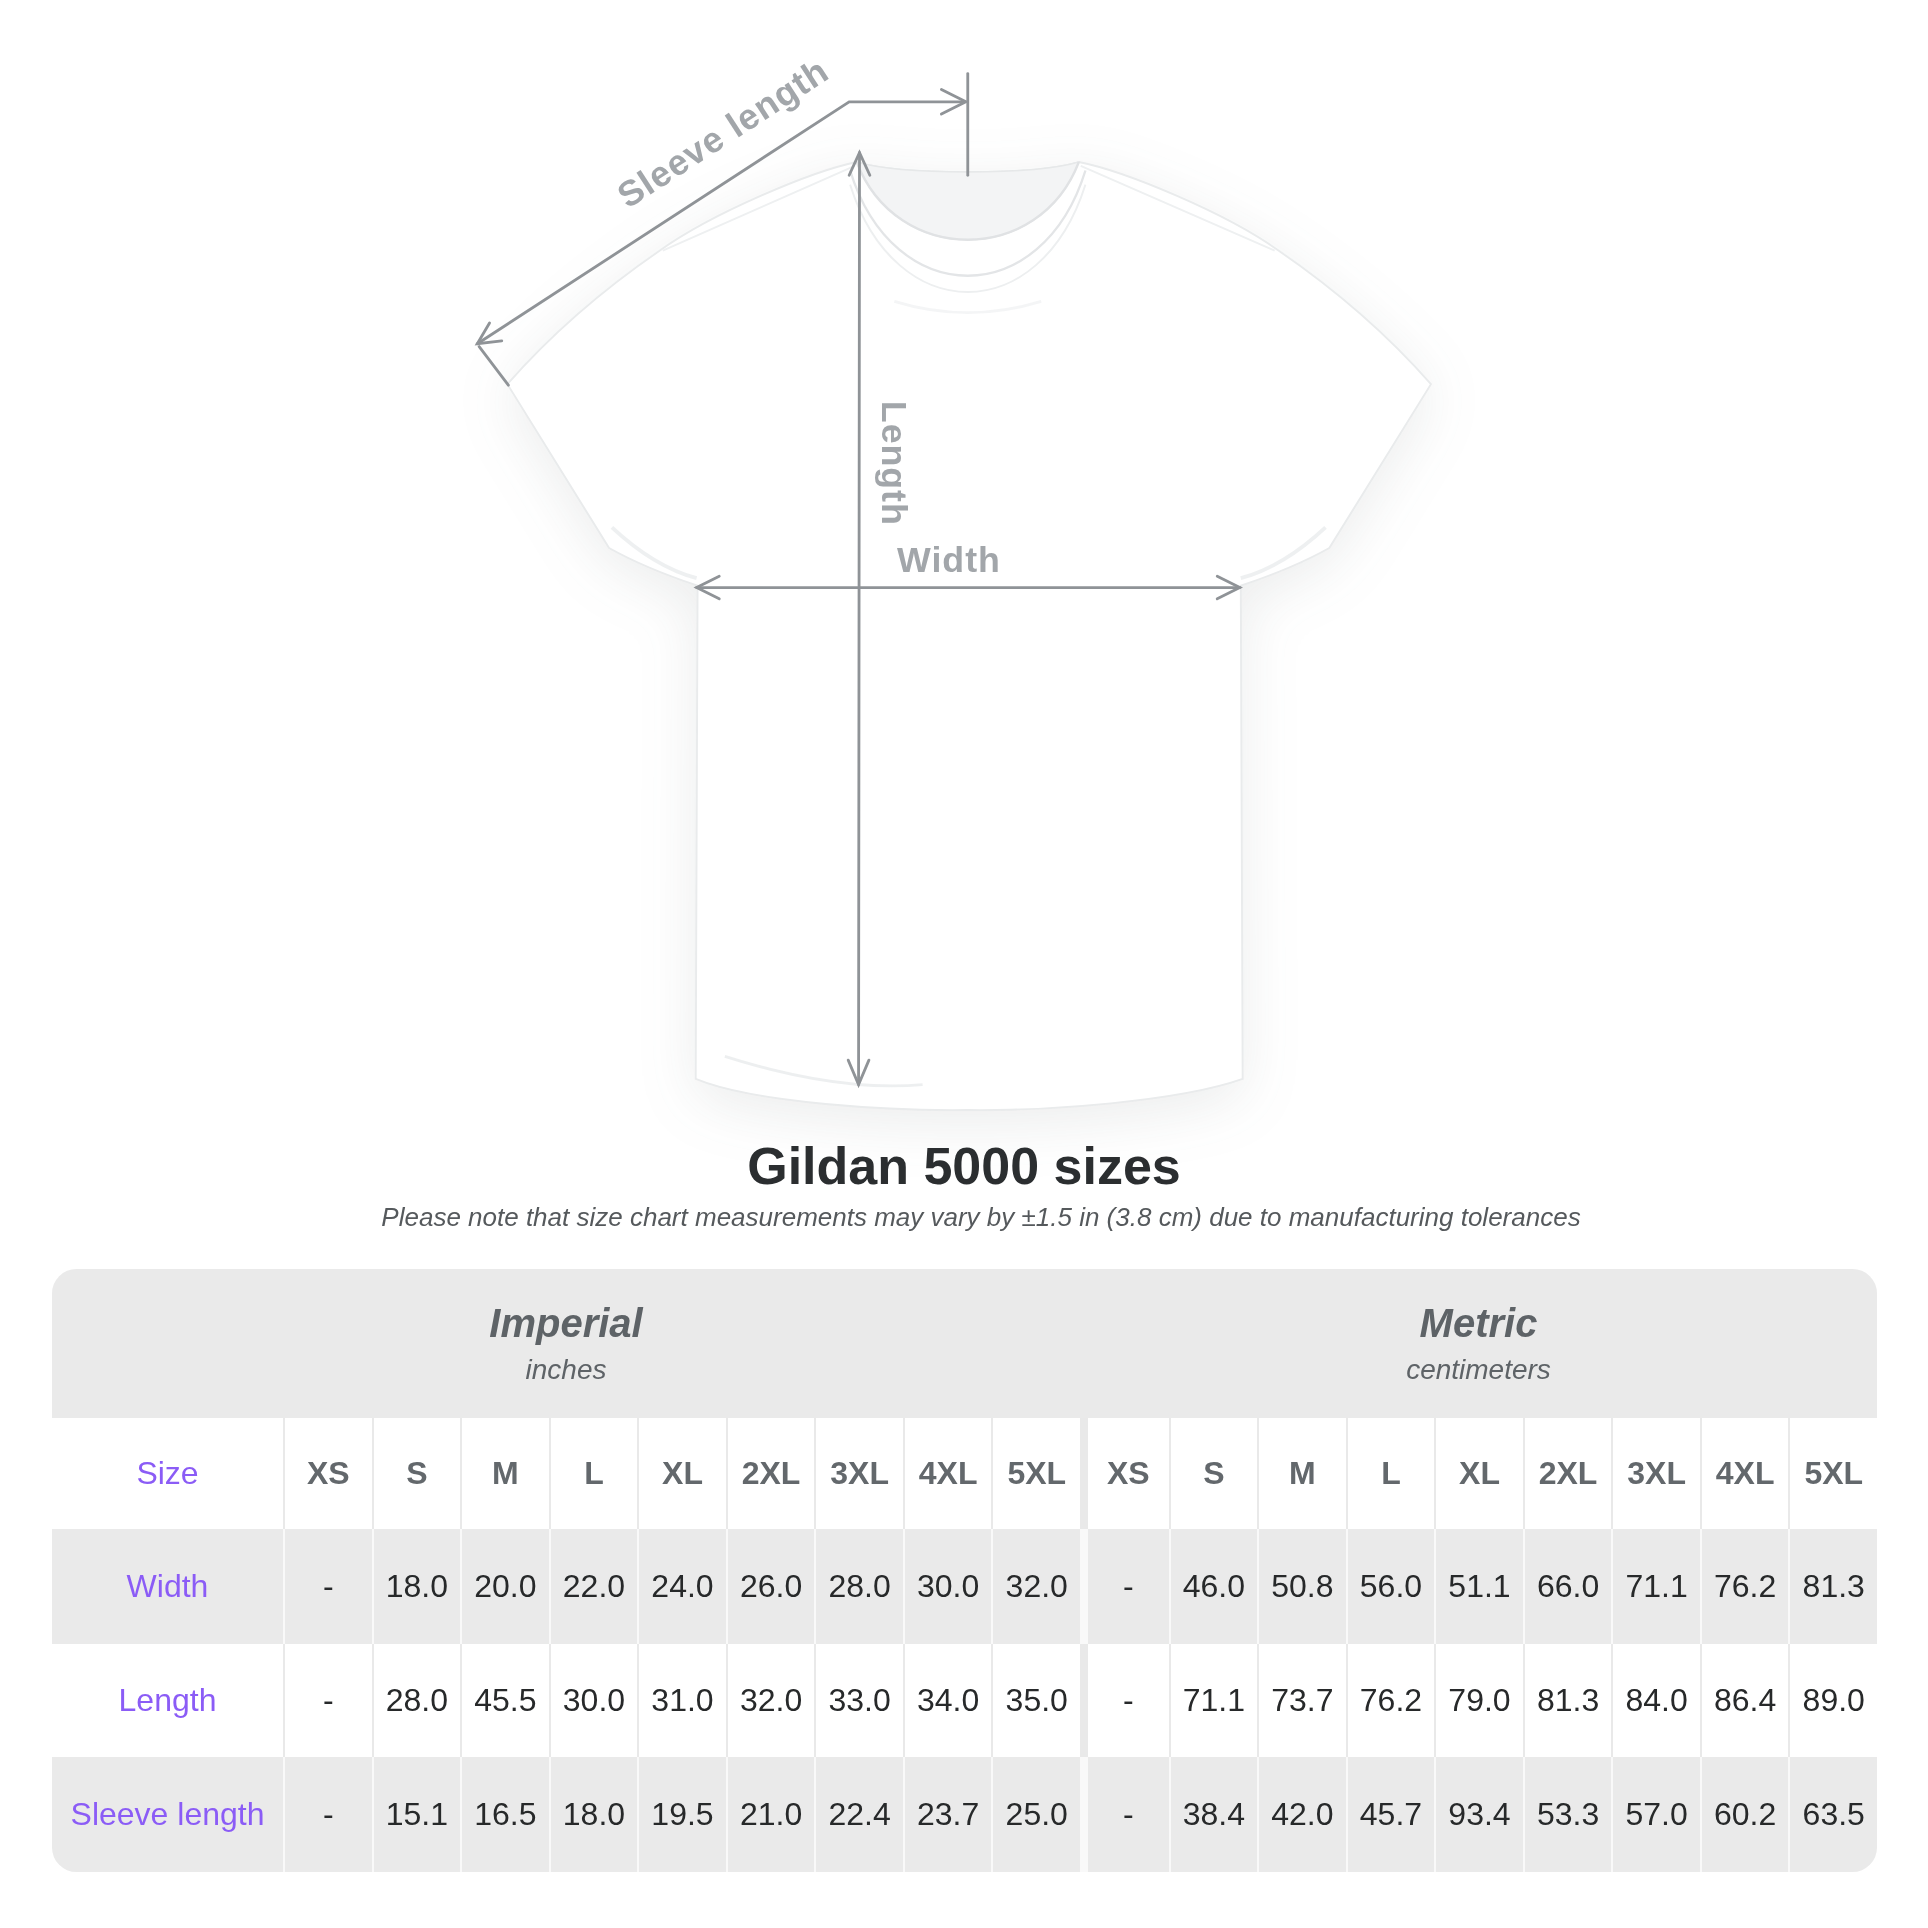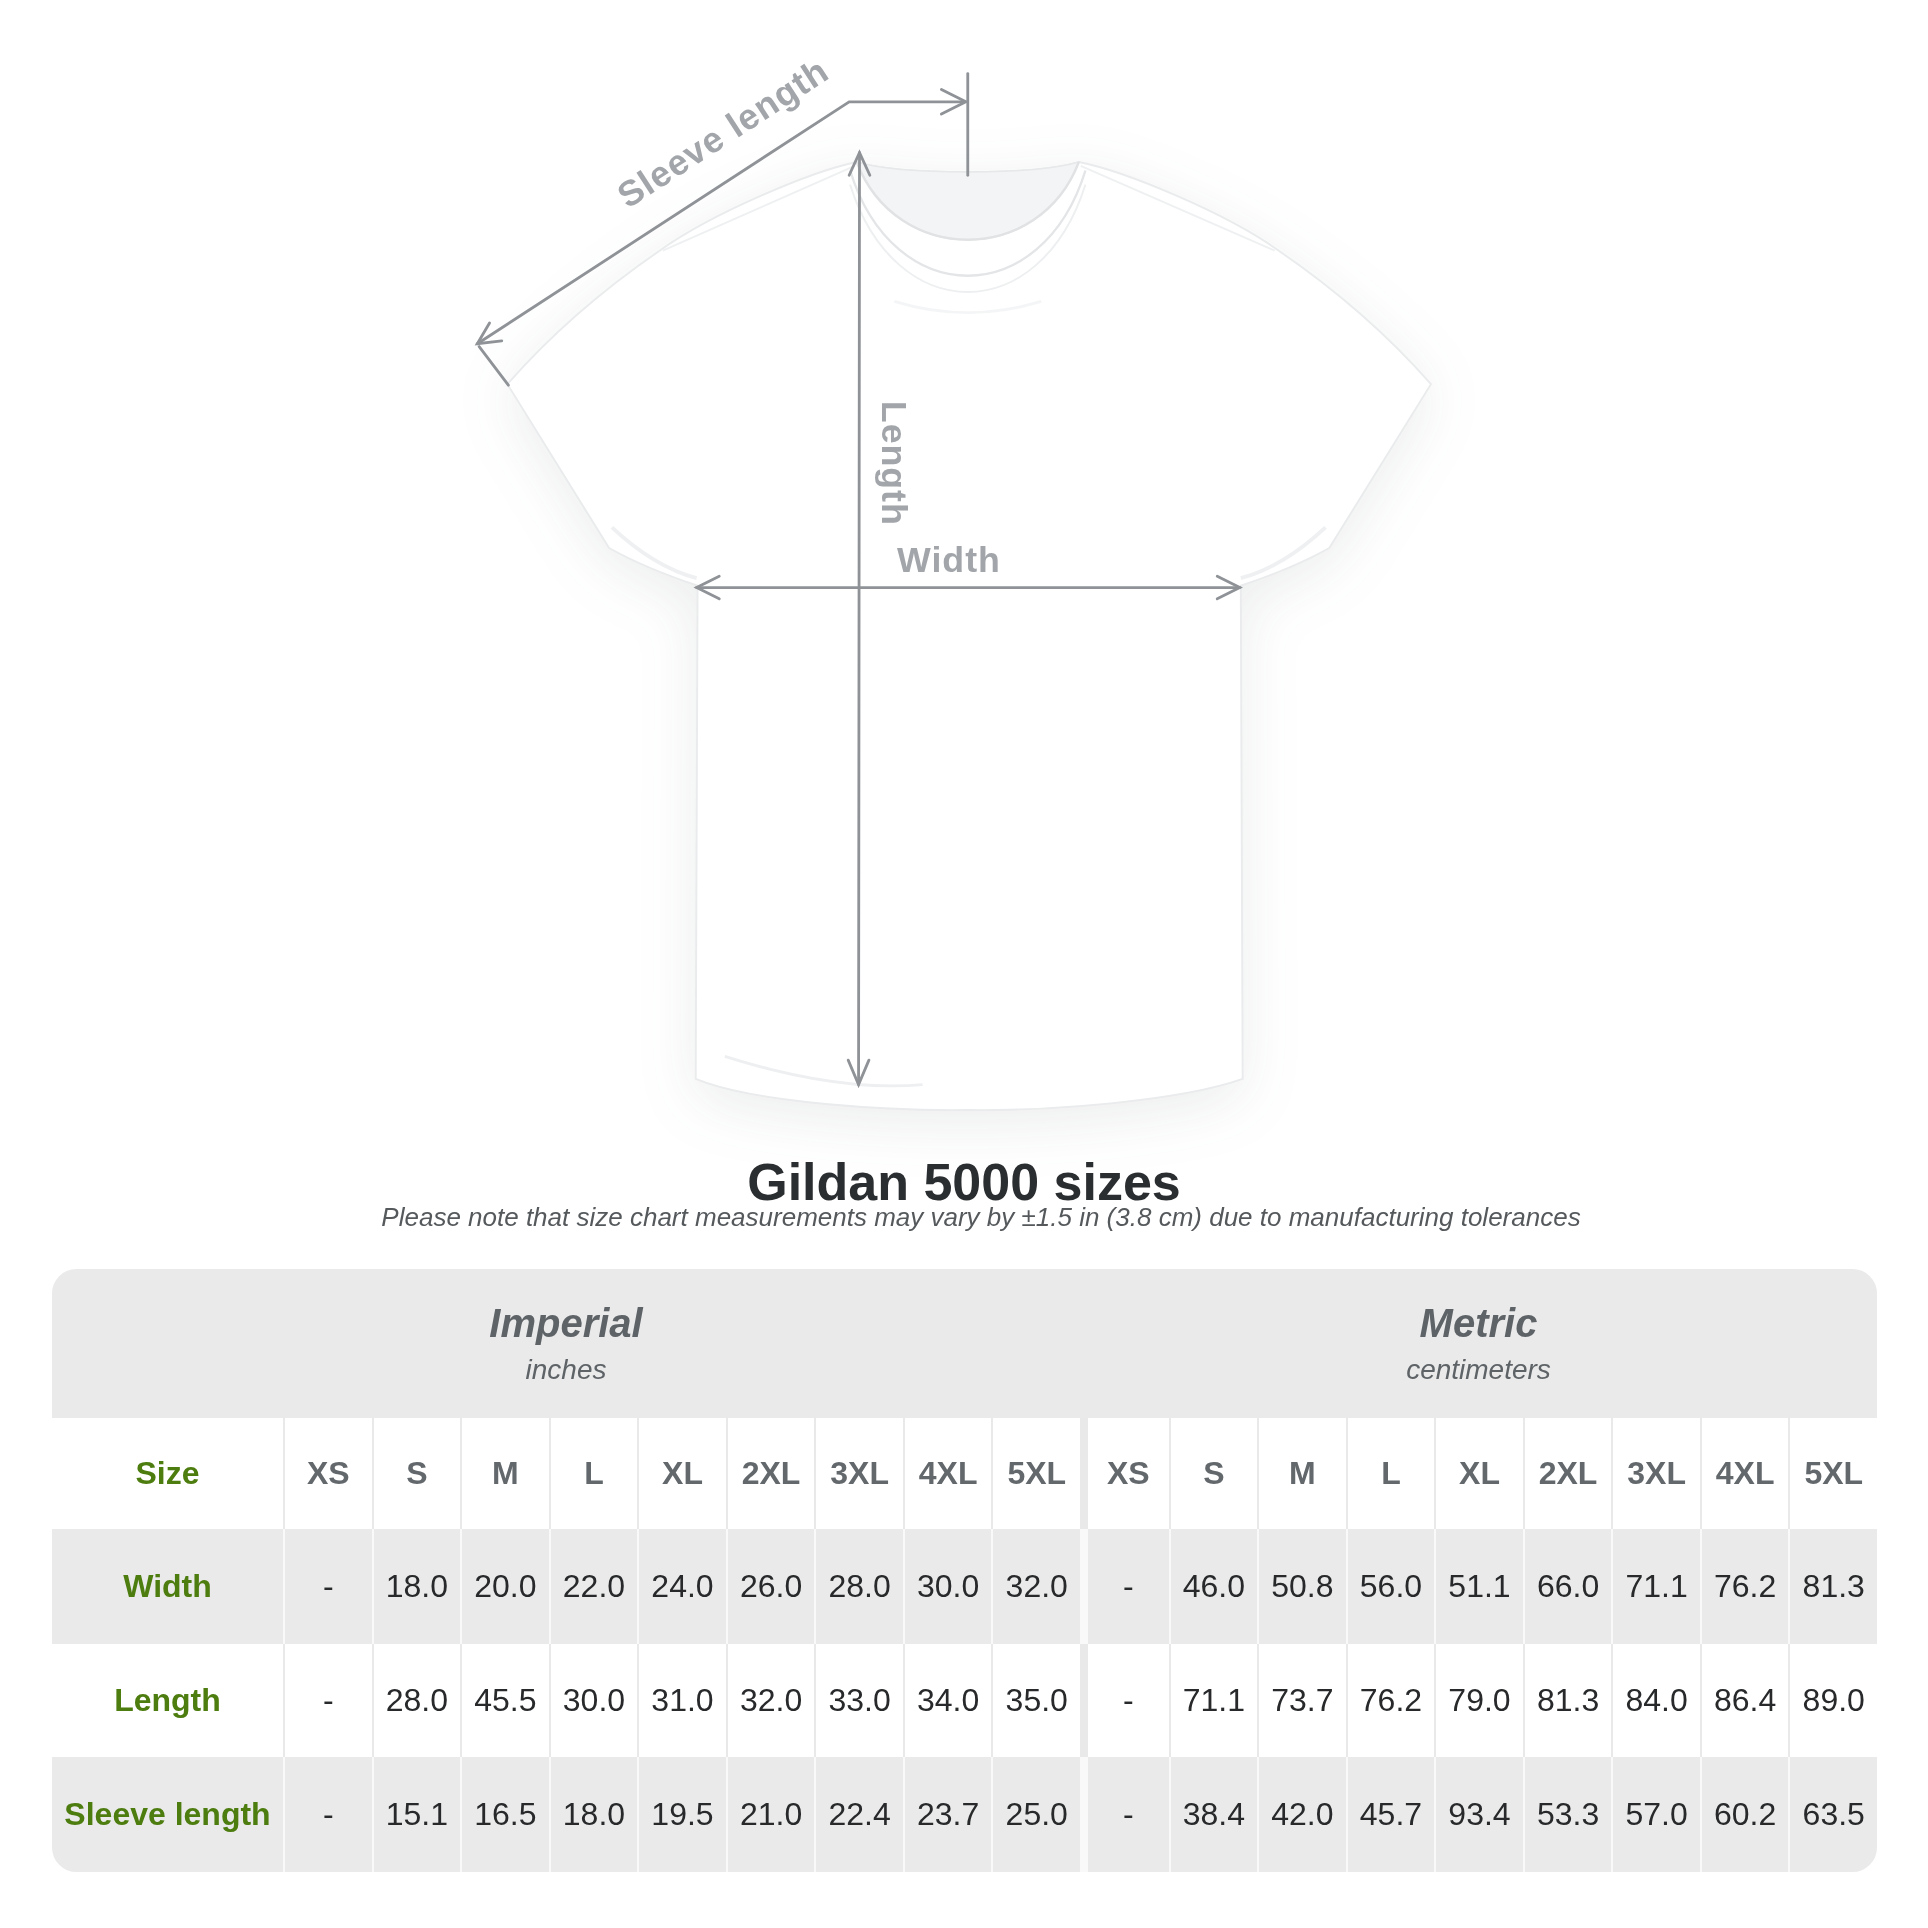--- a/index.html
+++ b/index.html
@@ -9,21 +9,21 @@
   }
   .diagram { position:absolute; top:0; left:0; }
   .shirt-group { filter: drop-shadow(0 14px 30px rgba(70,75,80,0.10)); }
   .dim-line { stroke:#8f9397; stroke-width:3; fill:none; stroke-linecap:round; }
   .dim-label {
     font-family:"Liberation Sans","DejaVu Sans",sans-serif;
     font-size:38px; font-weight:bold; fill:#a2a6aa; letter-spacing:1px;
   }
   .page-title {
     position:absolute; top:1136px; left:0; width:100%; text-align:center;
-    font-size:52px; font-weight:bold; color:#2b2e30;margin-top:16px;
+    font-size:52px; font-weight:bold; color:#2b2e30;
   }
   .page-subtitle {
     position:absolute; top:1202px; left:0; width:100%; text-align:center;
     font-size:26px; font-style:italic; color:#55595c;padding-left:17px;
   }
   .table-card {
     position:absolute; left:52px; top:1269px; width:1825px; height:603px;
     border-radius:24.5px; overflow:hidden;
     display:grid;
     grid-template-columns:231px repeat(18, 1fr);
@@ -31,21 +31,21 @@
   }
   .band { background:#eaeaea; grid-row:1; display:flex; flex-direction:column;
           align-items:center; justify-content:center; gap:7.5px;text-align:right; }
   .band-left  { grid-column:1 / 11; }
   .band-right { grid-column:11 / 20; }
   .band-name { font-size:40px; font-weight:bold; font-style:italic; color:#5e6367; }
   .band-unit { font-size:28px; font-style:italic; color:#5e6367; }
   .cell { display:flex; align-items:center; justify-content:center;
           background:#ffffff; font-size:32px; color:#27292a; }
   .cell.head { font-weight:bold; color:#63686c; }
-  .cell.lbl  { font-weight:bold; color:#4d7c0f; }
+  .cell.lbl  { font-weight:normal; color:#8b5cf6; }
   .cell.gray { background:#eaeaea; }
   .cell.sep  { border-left:2.8px solid #e9e9e9; }
   .cell.gray.sep { border-left-color:#f9f9f9; }
   .cell.mid  { border-left-width:8.5px; }
 </style>
 </head>
 <body>
 
 <div class="page">
 

